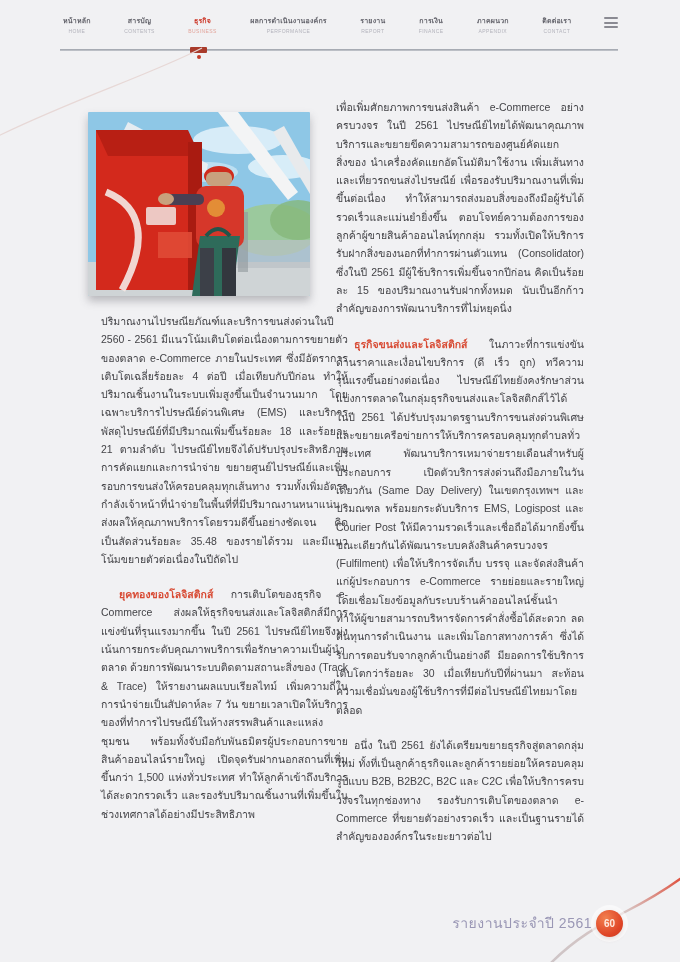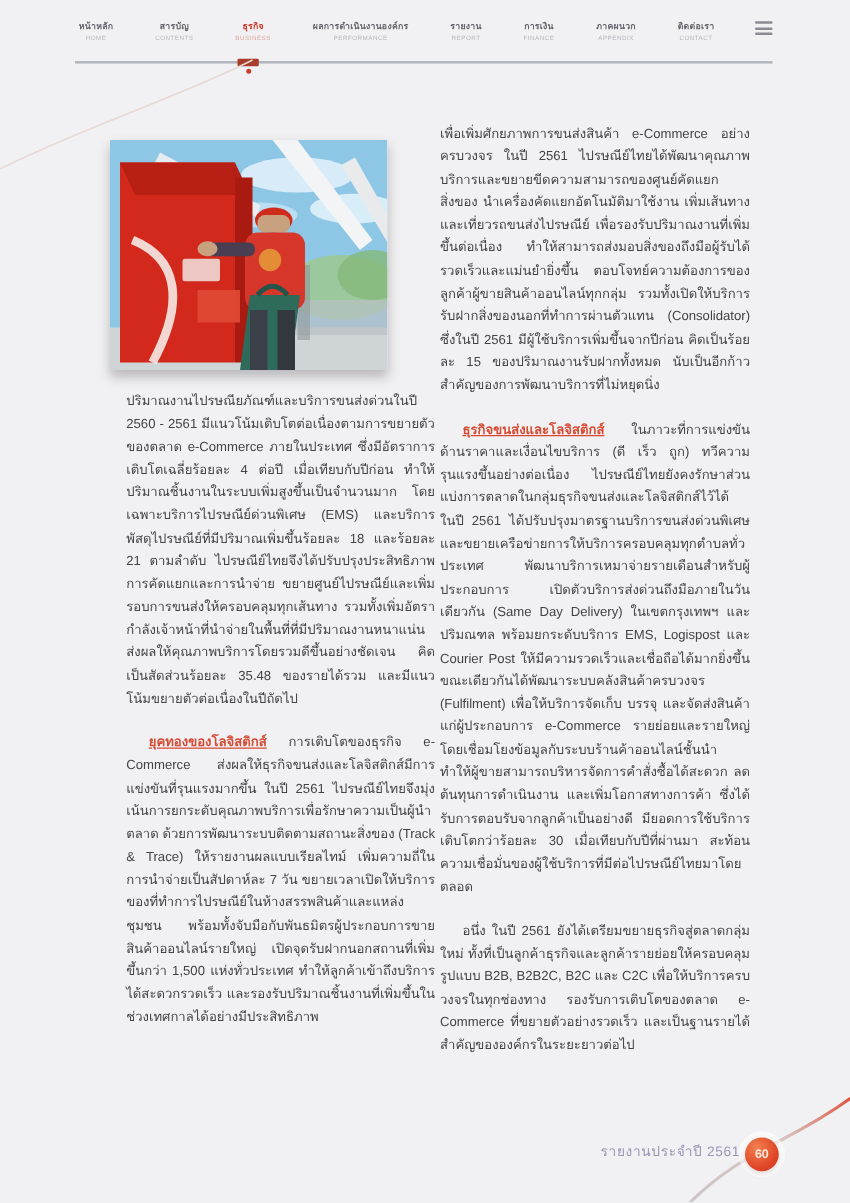--- a/index.html
+++ b/index.html
@@ -21,29 +21,29 @@
 
   
   .deco{position:absolute;left:0;top:0;pointer-events:none;}
 
   
   .photo{position:absolute;left:88px;top:112px;width:222px;height:184px;box-shadow:0 5px 9px rgba(80,80,90,.35);border-radius:1px;overflow:hidden;}
 
   
   .col{position:absolute;font-size:10.5px;line-height:18.3px;color:#434347;text-align:justify;}
   .col-left{left:85px;top:312px;width:247px;margin-left:16px;}
-  .col-right{left:352px;top:98px;width:248px;}
+  .col-right{left:336px;top:98px;width:248px;}
   .col p{margin:0 0 0 0;}
   .col p + p{margin-top:17px;}
   .col p.indent{text-indent:18px;}
-  .lead{color:#d84a33;font-weight:bold;text-decoration:underline;}
+  .lead{color:#d84a33;font-weight:bold;}
   .lead:empty{display:none;}
 
   
-  .footer-label{position:absolute;right:88px;top:912px;font-size:11px;color:#9a97b5;letter-spacing:.5px;}
+  .footer-label{position:absolute;right:88px;top:912px;font-size:14px;color:#9a97b5;letter-spacing:.5px;}
   .page-badge{position:absolute;left:596px;top:910px;width:27px;height:27px;border-radius:50%;
     background:radial-gradient(circle at 35% 30%,#f2804f,#df4426 65%,#c93a1f);
     box-shadow:0 0 0 5px rgba(255,255,255,.55),0 2px 4px rgba(120,60,50,.35);
     display:flex;align-items:center;justify-content:center;}
   .page-badge span{color:#ffe9df;font-size:10px;font-weight:bold;}
 </style>
 </head>
 <body>
 
 <div id="page">

